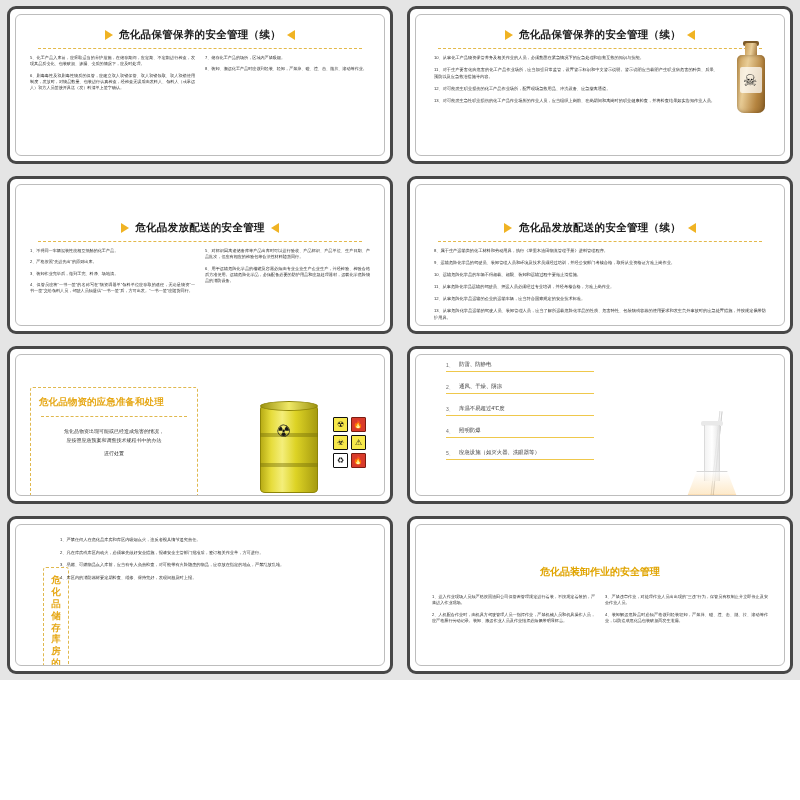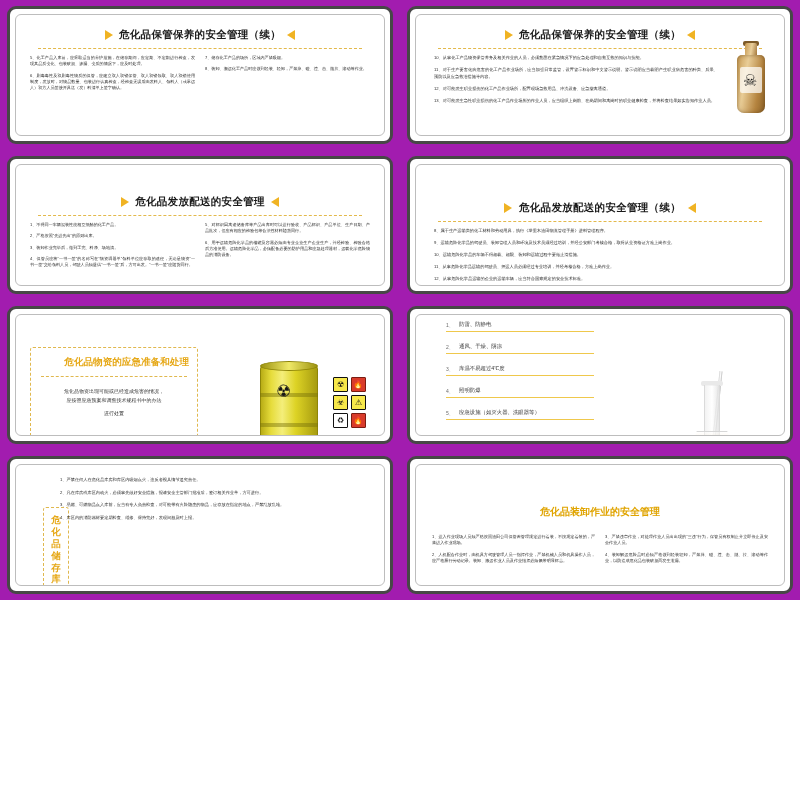--- a/index.html
+++ b/index.html
@@ -3,26 +3,26 @@
 <meta charset="utf-8">
 <style>
   * { box-sizing: border-box; }
   html, body {
     margin: 0; padding: 0;
     width: 800px; height: 800px;
     background: #ffffff;
     font-family: "Liberation Sans", sans-serif;
   }
   .grid {
-    width: 800px; height: 600px;
+    width: 800px; height: 680px;
     display: grid;
     grid-template-columns: 1fr 1fr;
     grid-template-rows: repeat(4, 1fr);
     gap: 0px;
-    background: #a21caf;
+    background: #e5e5e5;
   }
   .cell {
     position: relative;
     padding: 6px 7px;
     overflow: hidden;
   }
   .slide {
     position: relative;
     width: 100%; height: 100%;
     background: #ffffff;
@@ -123,21 +123,21 @@
   .s5-box {
     position: absolute;
     left: 14px; top: 32px;
     width: 168px; height: 118px;
     border: 1px dashed #e0b84e;
     border-radius: 3px;
     padding: 6px 8px;
   }
   .s5-head {
     font-size: 9.6px; font-weight: bold; color: #e6a817;
-    text-align: right; margin-top: 2px;
+    text-align: left; margin-top: 2px;
   }
   .s5-hr { border-top: 1px dashed #e0b84e; margin: 7px 2px 10px 2px; }
   .s5-line {
     font-size: 5px; color: #333; text-align: center; line-height: 1.7;
   }
   .s5-center { text-align: center; font-size: 5px; color: #333; margin-top: 6px;}
   .drum-wrap {
     position: absolute; right: 52px; top: 34px; width: 80px; height: 112px;
   }
   .drum {
@@ -296,21 +296,21 @@
           <div class="bottle-label"></div>
           <div class="skull">☠</div>
         </div>
       </div>
     </div>
   </div>
 
   <div class="cell">
     <div class="slide">
       <div class="slide-inner">
-        <div class="title-row" style="margin-top:24px;">
+        <div class="title-row" style="margin-top:30px;">
           <span class="tri right"></span>
           <span class="title-txt">危化品发放配送的安全管理</span>
           <span class="tri left"></span>
         </div>
         <div class="title-dash"></div>
         <div class="twocol">
           <div class="col">
             <div class="para">1、不得同一车辆混装性能相互抵触的化工产品。</div>
             <div class="para">2、严格按照"先进先出"的原则出库。</div>
             <div class="para">3、装卸作业完毕后，做到工完、料净、场地清。</div>

